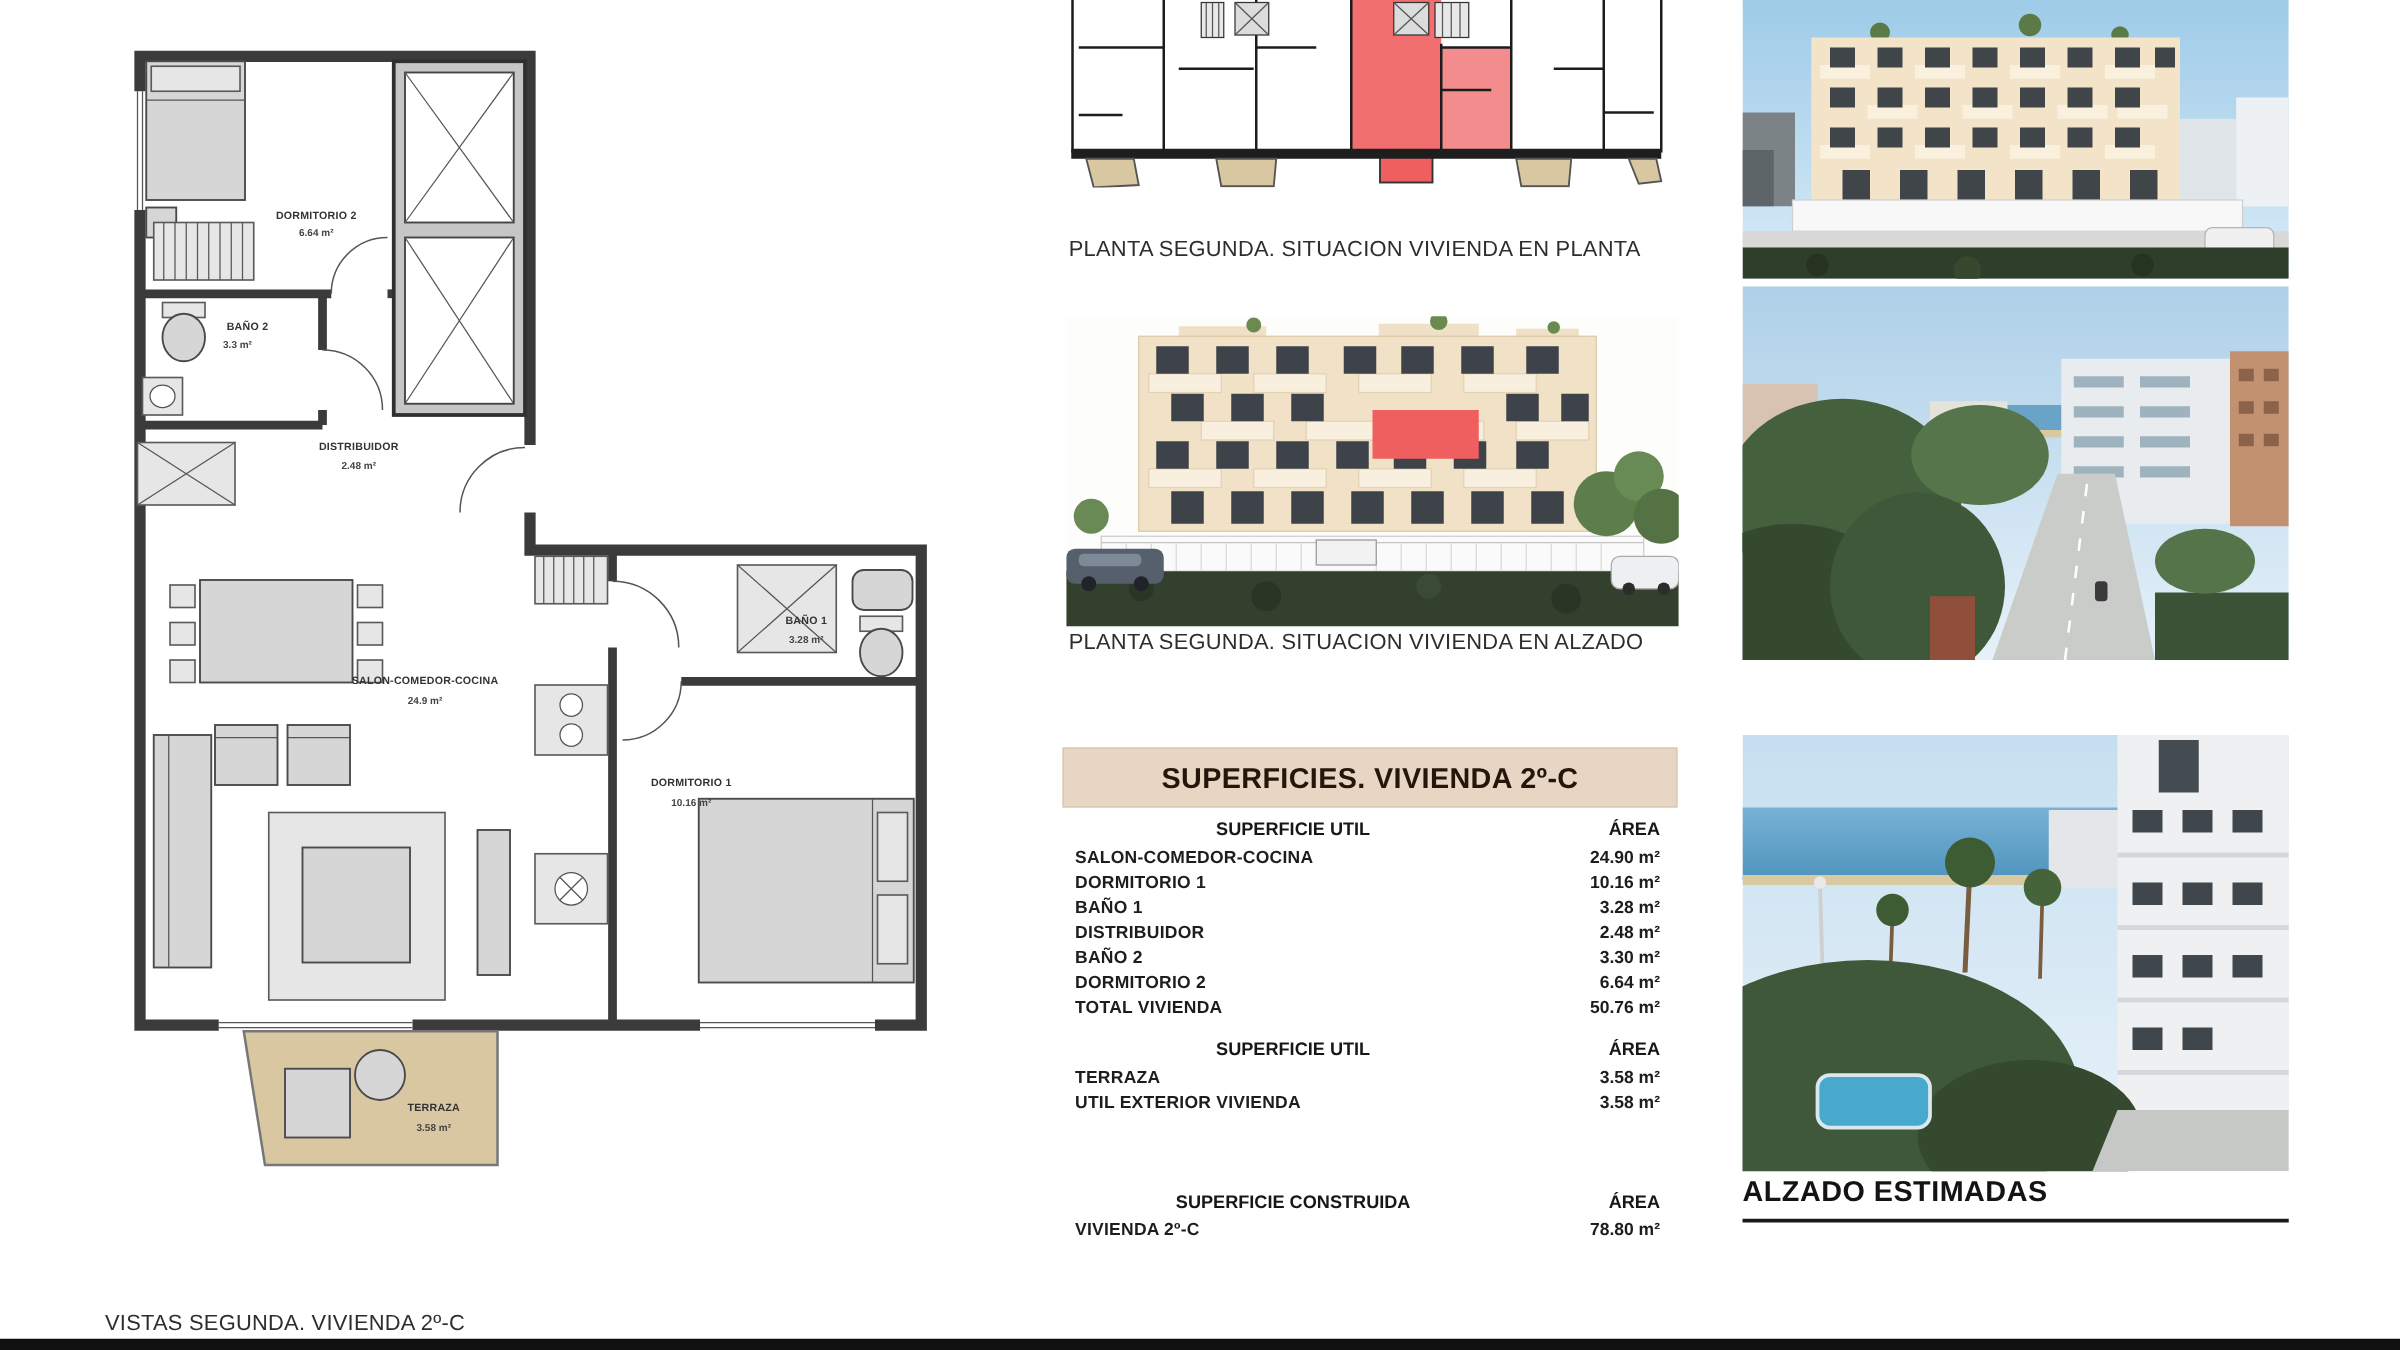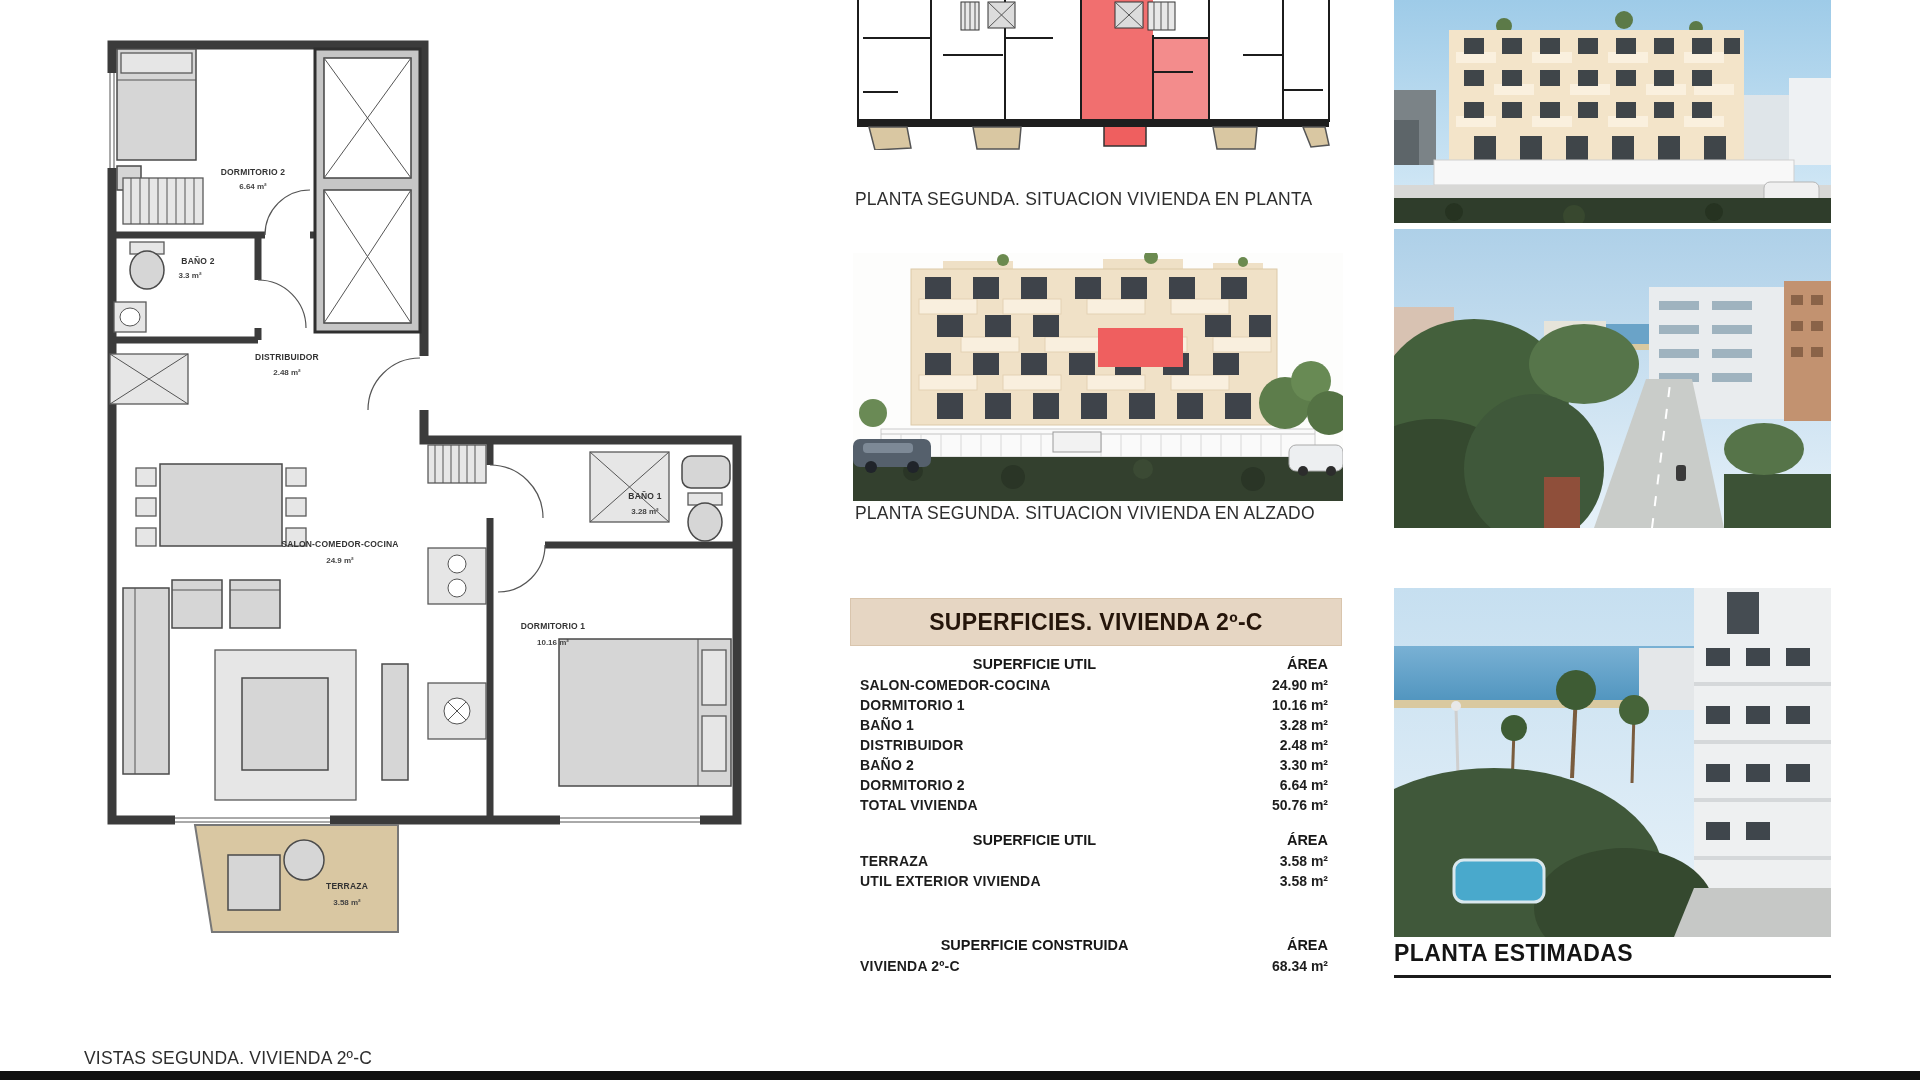--- a/index.html
+++ b/index.html
@@ -424,28 +424,28 @@
     <div class="trow">
         <span class="tlabel">TERRAZA</span>
         <span class="tval">3.58 m²</span>
       </div>
     <div class="trow">
         <span class="tlabel">UTIL EXTERIOR VIVIENDA</span>
         <span class="tval">3.58 m²</span>
       </div>
   </div>
 
-  <div class="sec" style="margin-top:44px;">
+  <div class="sec" style="margin-top:61px;">
     <div class="sec-head">
       <span class="sh-label">SUPERFICIE CONSTRUIDA</span>
       <span class="sh-area">ÁREA</span>
     </div>
     <div class="trow">
         <span class="tlabel">VIVIENDA 2º-C</span>
-        <span class="tval">68.34 m²</span>
+        <span class="tval">78.80 m²</span>
       </div>
   </div>
 </div>
 
 <div class="abs" style="left:1394px;top:0;width:437px;height:223px;">
   <svg width="437" height="223" viewBox="0 0 437 223">
     <defs>
       <linearGradient id="sky1" x1="0" y1="0" x2="0" y2="1">
         <stop offset="0" stop-color="#9ecbe8"></stop>
           <stop offset="1" stop-color="#d8ebf7"></stop>
@@ -609,14 +609,14 @@
       <line x1="120" y1="142" x2="118" y2="200" stroke="#7a5c3e" stroke-width="3"></line>
       <circle cx="120" cy="140" r="13" fill="#3e5c34"></circle>
     </g>
     <ellipse cx="100" cy="290" rx="170" ry="110" fill="#40583a"></ellipse>
     <ellipse cx="230" cy="320" rx="90" ry="60" fill="#35492f"></ellipse>
     <rect x="60" y="272" width="90" height="42" rx="10" fill="#49a9cc" stroke="#d9e8ee" stroke-width="3"></rect>
     <polygon points="300,300 437,300 437,349 280,349" fill="#c6c8c6"></polygon>
   </svg>
 </div>
 
-<div class="abs vistas-title" style="left:1394px;top:940px;">PLANTA ESTIMADAS</div>
+<div class="abs vistas-title" style="left:1394px;top:940px;">ALZADO ESTIMADAS</div>
 <div class="abs vistas-rule" style="left:1394px;top:975px;width:437px;"></div>
 
 </body></html>

